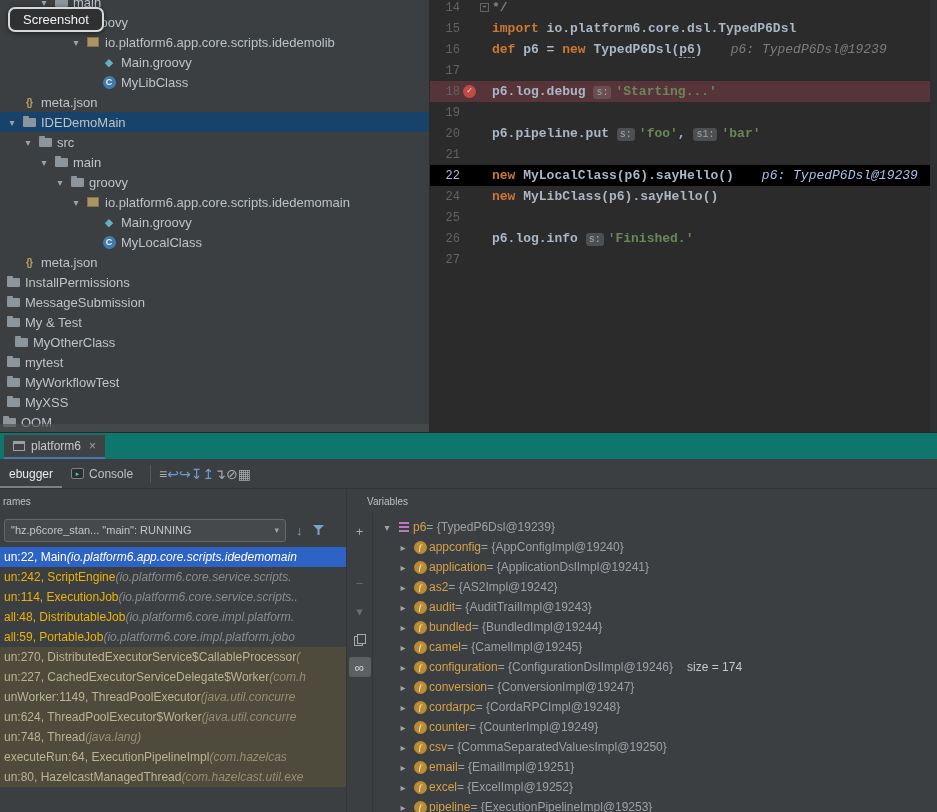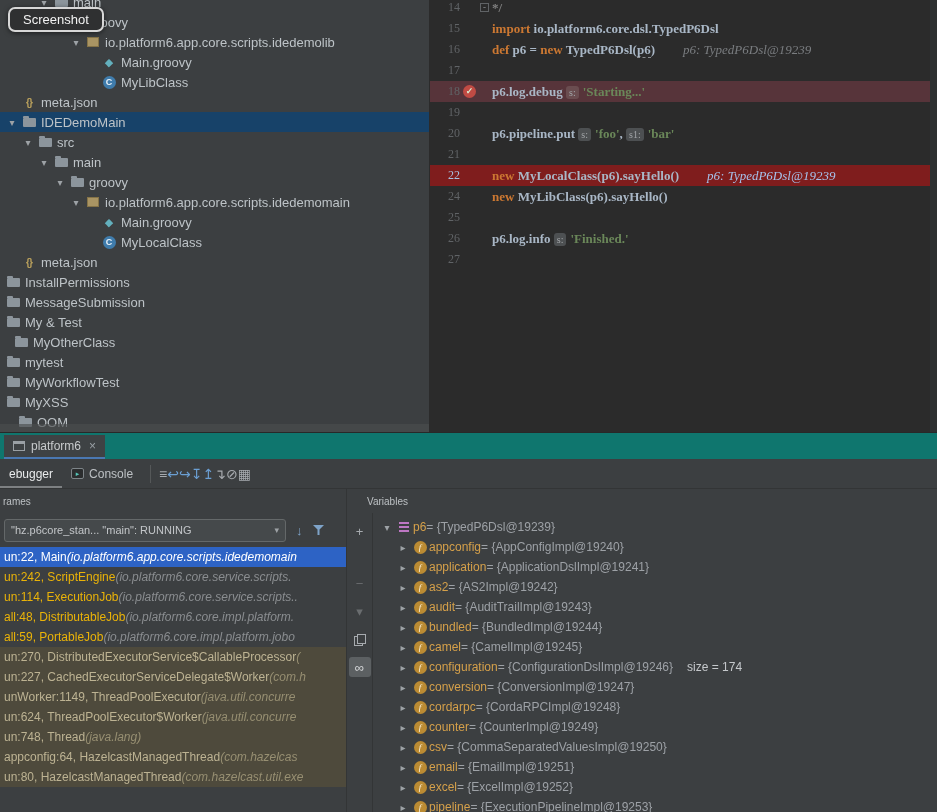--- a/index.html
+++ b/index.html
@@ -16,25 +16,25 @@
   .ticon{width:18px;flex:none;display:flex;justify-content:center;align-items:center}
   .tlabel{margin-left:3px}
   .i-folder{width:13px;height:9px;background:#8c959c;border-radius:1px;position:relative;display:inline-block}
   .i-folder::before{content:'';position:absolute;top:-2px;left:0;width:6px;height:2px;background:#8c959c;border-radius:1px 1px 0 0}
   .i-pkg{width:12px;height:10px;background:#a99463;border:1px solid #857347;display:inline-block}
   .i-groovy{color:#63b0bd;font-size:11px;line-height:11px}
   .i-class{width:13px;height:13px;border-radius:50%;background:#3f7cac;color:#e9f1f8;font-size:9px;font-weight:bold;display:inline-flex;align-items:center;justify-content:center}
   .i-json{color:#b9a05c;font-weight:bold;font-size:10px;letter-spacing:-1px}
 
   
-  .editor{flex:1;background:#2b2b2b;overflow:hidden;position:relative;font-family:Liberation Serif, serif}
+  .editor{flex:1;background:#2b2b2b;overflow:hidden;position:relative;font-family:Liberation Mono, monospace}
   .elines{margin-top:-3px}
   .eline{height:21px;display:flex;align-items:center;font-size:13px;font-weight:600;white-space:pre}
   .eline.bp{background:#57343a}
-  .eline.exec{background:#7f1d1d}
+  .eline.exec{background:#000000}
   .lnum{width:30px;flex:none;text-align:right;color:#606366;font-weight:400;font-size:12px}
   .eline.exec .lnum{color:#a8c0e0}
   .gslot{width:32px;flex:none;position:relative;height:100%}
   .bpdot{position:absolute;left:3px;top:4px;width:13px;height:13px;border-radius:50%;background:#c14b44;color:#d9f0d2;font-size:9px;line-height:13px;text-align:center}
   .foldbox{position:absolute;right:3px;top:6px;width:9px;height:9px;border:1px solid #606366;color:#8a8d90;font-size:9px;line-height:7px;text-align:center}
   .tk-kw{color:#cc7832}
   .tk-d{color:#a9b7c6}
   .tk-str{color:#6a8759}
   .tk-cmt{color:#808080}
   .tk-u{color:#a9b7c6;border-bottom:1px dashed #8a8d90}
@@ -239,21 +239,21 @@
           <span class="i-folder"></span>
         </span>
         <span class="tlabel">MyWorkflowTest</span>
       </div>
       <div class="trow" style="padding-left: 4px;">
         <span class="ticon">
           <span class="i-folder"></span>
         </span>
         <span class="tlabel">MyXSS</span>
       </div>
-      <div class="trow" style="padding-left: 16px;">
+      <div class="trow" style="padding-left: 0;">
         <span class="ticon">
           <span class="i-folder"></span>
         </span>
         <span class="tlabel">OOM</span>
       </div>
     </div>
   <div class="editor">
     <div class="elines" id="editor-lines">
         <div class="eline"><span class="lnum">14</span><span class="gslot"><span class="foldbox">-</span></span><span class="code"><span class="tk-cmt">*/</span></span></div>
         <div class="eline"><span class="lnum">15</span><span class="gslot"></span><span class="code"><span class="tk-kw">import</span><span class="tk-d"> io.platform6.core.dsl.TypedP6Dsl</span></span></div>
@@ -345,21 +345,21 @@
           </div>
           <div class="frow lib">
             <span class="n">un:624, ThreadPoolExecutor$Worker </span>
             <span class="l">(java.util.concurre</span>
           </div>
           <div class="frow lib">
             <span class="n">un:748, Thread </span>
             <span class="l">(java.lang)</span>
           </div>
           <div class="frow lib">
-            <span class="n">appconfig:64, HazelcastManagedThread </span>
+            <span class="n">executeRun:64, ExecutionPipelineImpl </span>
             <span class="l">(com.hazelcas</span>
           </div>
           <div class="frow lib">
             <span class="n">un:80, HazelcastManagedThread </span>
             <span class="l">(com.hazelcast.util.exe</span>
           </div>
         </div>
     </div>
 
     <div class="vars">

